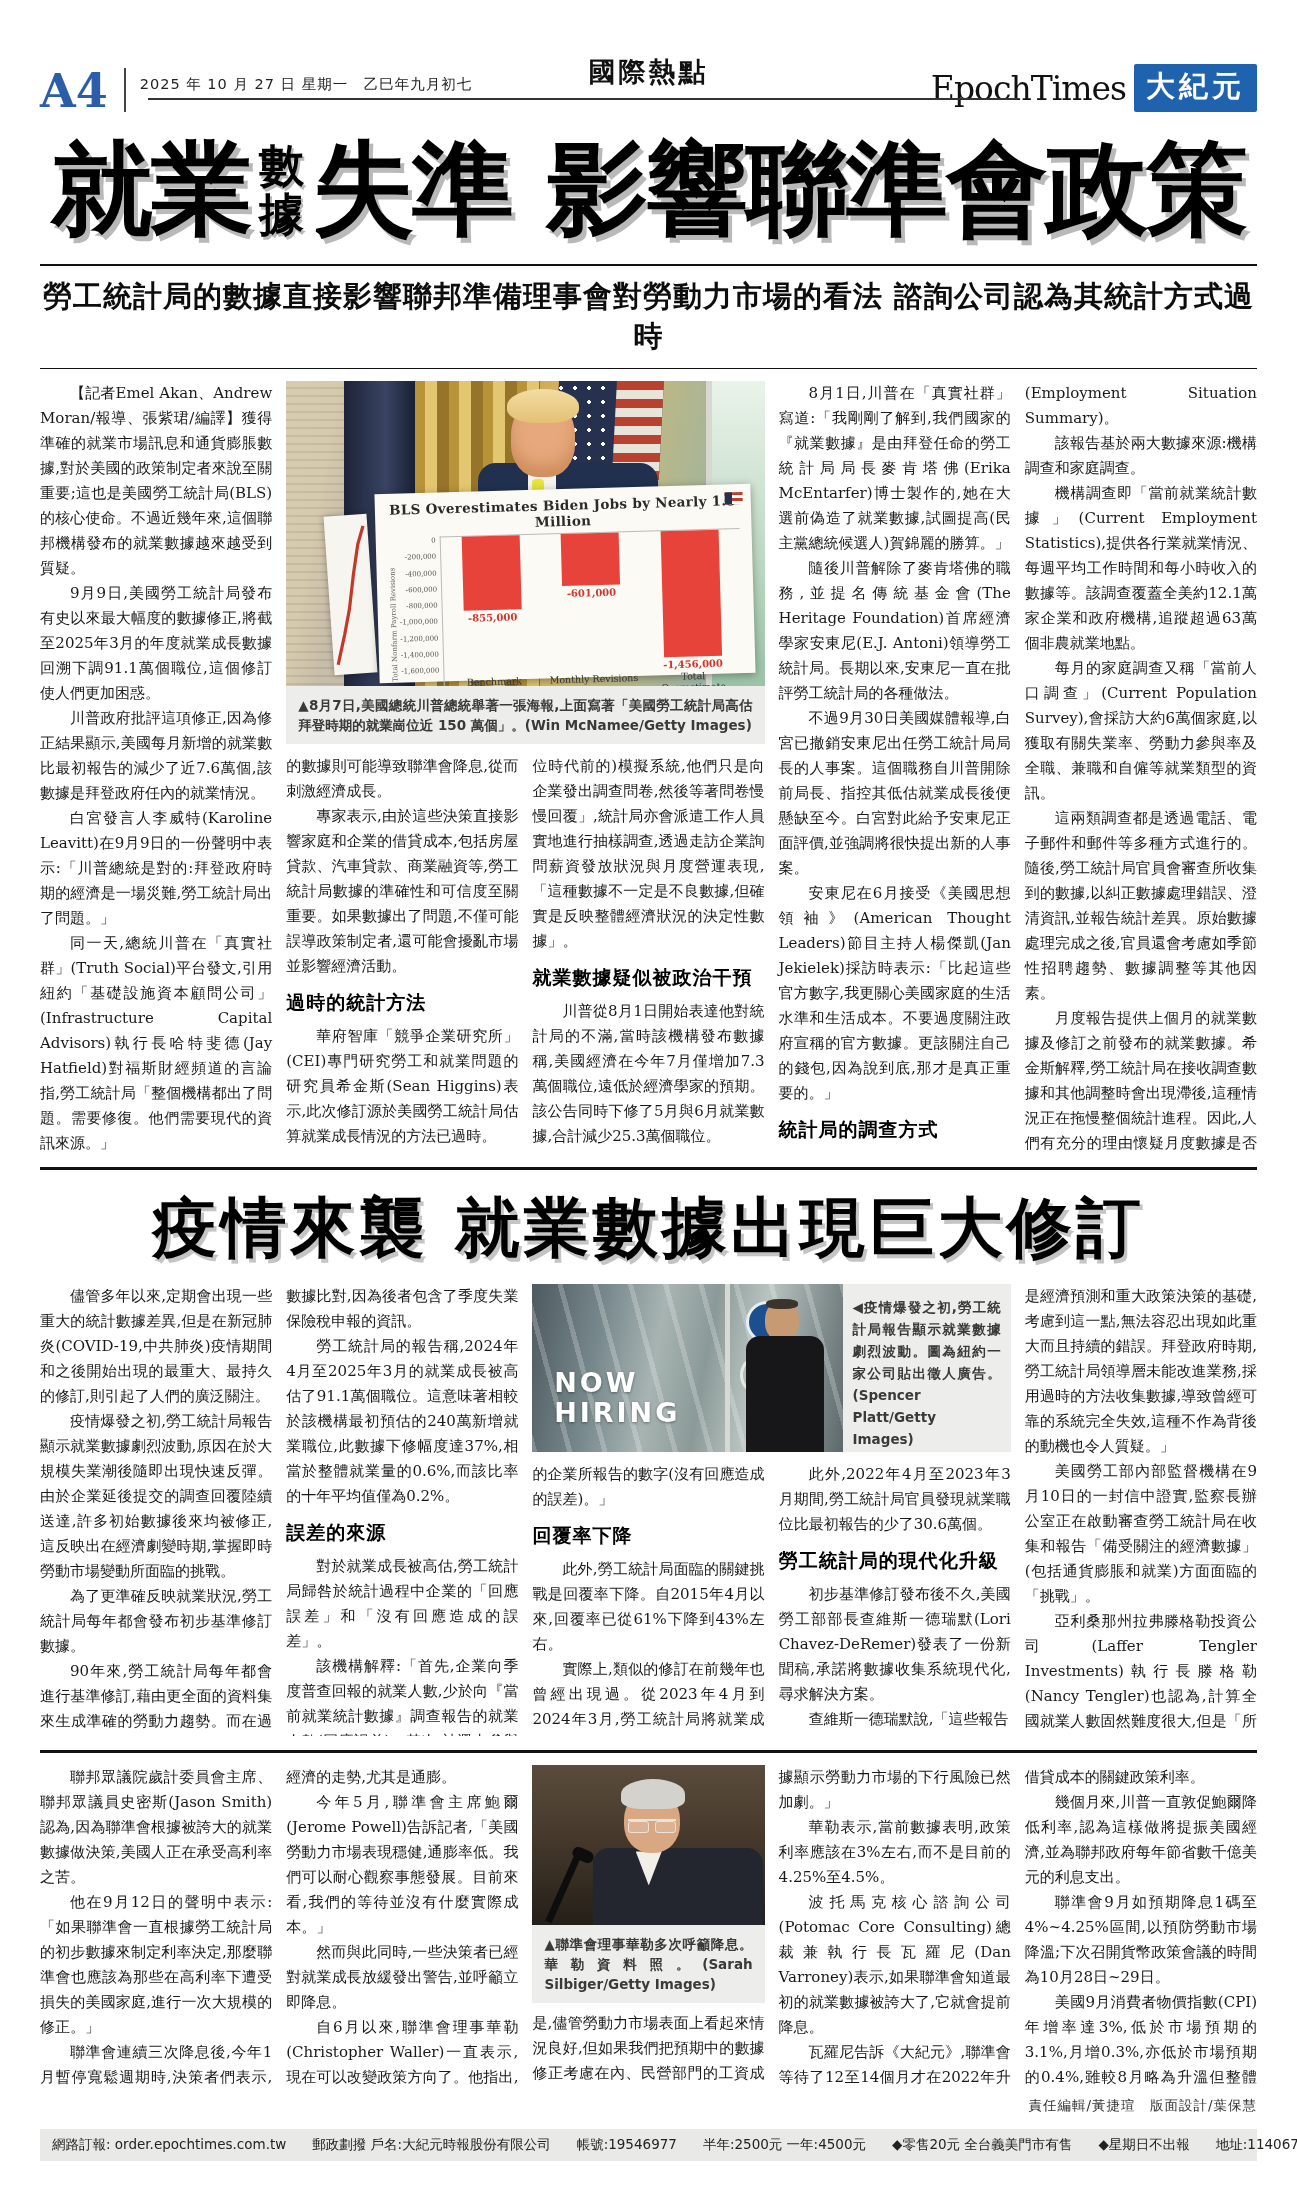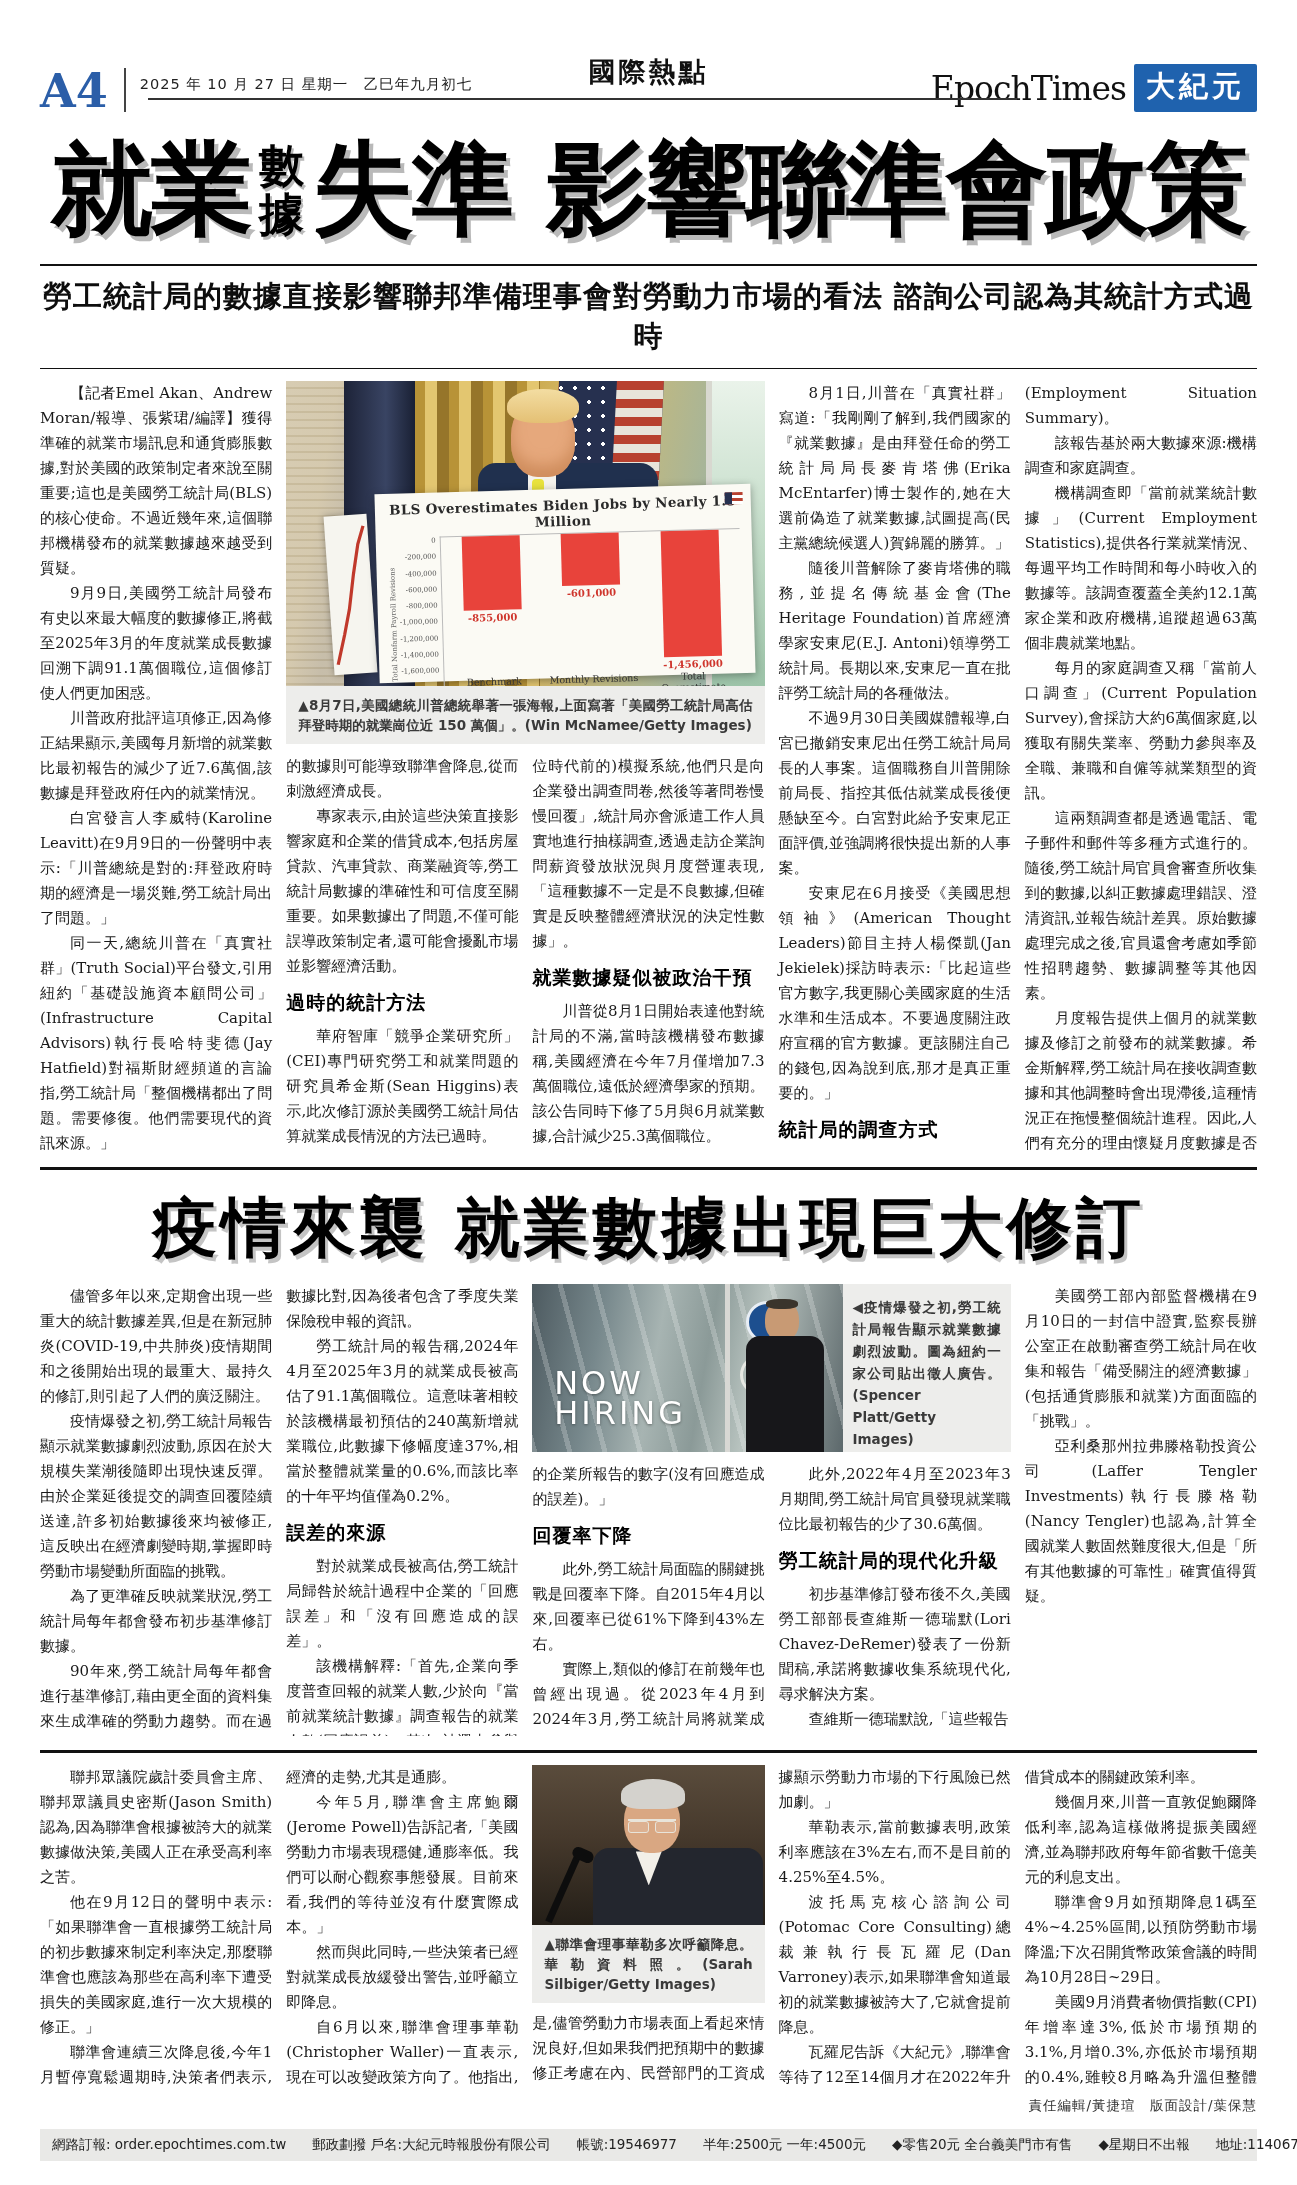--- a/index.html
+++ b/index.html
@@ -94,21 +94,21 @@
       font-size:13.5px;line-height:20px;padding:9px 12px;text-align:justify;font-weight:bold;}
   .cap.side{width:31%;flex:none;padding:12px 10px;line-height:22px;}
   
   .p2wrap{display:flex;height:168px;}
   .photo2{position:relative;flex:1;overflow:hidden;
       background:linear-gradient(100deg,#4d5a60 0%,#77888c 22%,#a7b4b2 40%,#8b9a98 55%,#b9c4c0 70%,#5c686b 100%);}
   .p2-streaks{position:absolute;inset:0;
       background:repeating-linear-gradient(75deg,rgba(255,255,255,.22) 0 5px,transparent 5px 34px);}
   .p2-frame{position:absolute;left:62%;top:0;bottom:0;width:5px;background:#d8d8d4;}
   .p2-now{position:absolute;left:7%;bottom:14%;color:#fff;font-family:"DejaVu Sans",sans-serif;
-      font-weight:400;font-size:32px;line-height:30px;letter-spacing:3px;text-shadow:0 1px 3px rgba(0,0,0,.4);}
+      font-weight:700;font-size:27px;line-height:30px;letter-spacing:3px;text-shadow:0 1px 3px rgba(0,0,0,.4);}
   .p2-blue{position:absolute;left:69%;top:10%;width:36px;height:36px;border-radius:50%;
       background:#1d4f8f;border:3px solid #e8eef5;}
   .p2-ring{position:absolute;left:67%;top:42%;width:34px;height:34px;border-radius:50%;
       border:3px solid #f0f0ea;opacity:.85;}
   .p2-head{position:absolute;right:14%;top:10%;width:34px;height:40px;border-radius:45%;background:#c89a74;}
   .p2-shade{position:absolute;right:14.5%;top:9%;width:32px;height:10px;border-radius:40%;background:#3a342c;}
   .p2-shirt{position:absolute;right:6%;top:31%;width:78px;height:70%;border-radius:14px 14px 0 0;background:#17171a;}
   
   .photo3{position:relative;height:160px;overflow:hidden;
       background:linear-gradient(#5a4c3c,#46392c 45%,#241f18);}
@@ -307,20 +307,21 @@
           </div>
         <div class="col">
             <p class="para">此外,2022年4月至2023年3月期間,勞工統計局官員發現就業職位比最初報告的少了30.6萬個。</p>
             <h3 class="colsub">勞工統計局的現代化升級</h3>
             <p class="para">初步基準修訂發布後不久,美國勞工部部長查維斯一德瑞默(Lori Chavez-DeRemer)發表了一份新聞稿,承諾將數據收集系統現代化,尋求解決方案。</p>
             <p class="para">查維斯一德瑞默說,「這些報告</p>
           </div>
       </div>
     </div>
     <div class="col">
+        <p class="para cont">是經濟預測和重大政策決策的基礎,考慮到這一點,無法容忍出現如此重大而且持續的錯誤。拜登政府時期,勞工統計局領導層未能改進業務,採用過時的方法收集數據,導致曾經可靠的系統完全失效,這種不作為背後的動機也令人質疑。」</p>
         <p class="para">美國勞工部內部監督機構在9月10日的一封信中證實,監察長辦公室正在啟動審查勞工統計局在收集和報告「備受關注的經濟數據」(包括通貨膨脹和就業)方面面臨的「挑戰」。</p>
         <p class="para">亞利桑那州拉弗滕格勒投資公司(Laffer Tengler Investments)執行長滕格勒(Nancy Tengler)也認為,計算全國就業人數固然難度很大,但是「所有其他數據的可靠性」確實值得質疑。</p>
       </div>
   </div>
 
   <div class="rule"></div>
   <div class="row a3">
     <div class="col">
         <p class="para">聯邦眾議院歲計委員會主席、聯邦眾議員史密斯(Jason Smith)認為,因為聯準會根據被誇大的就業數據做決策,美國人正在承受高利率之苦。</p>
         <p class="para">他在9月12日的聲明中表示:「如果聯準會一直根據勞工統計局的初步數據來制定利率決定,那麼聯準會也應該為那些在高利率下遭受損失的美國家庭,進行一次大規模的修正。」</p>

